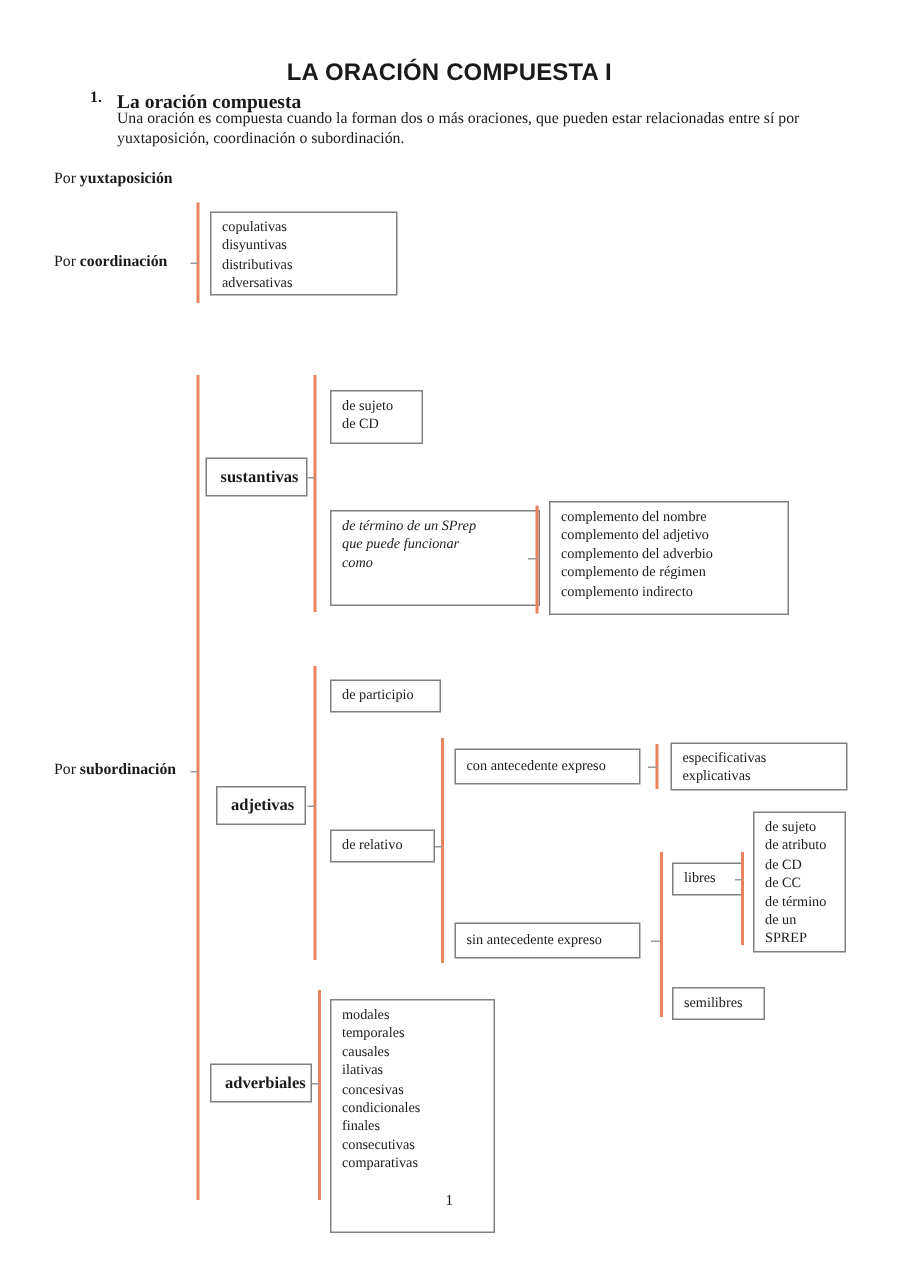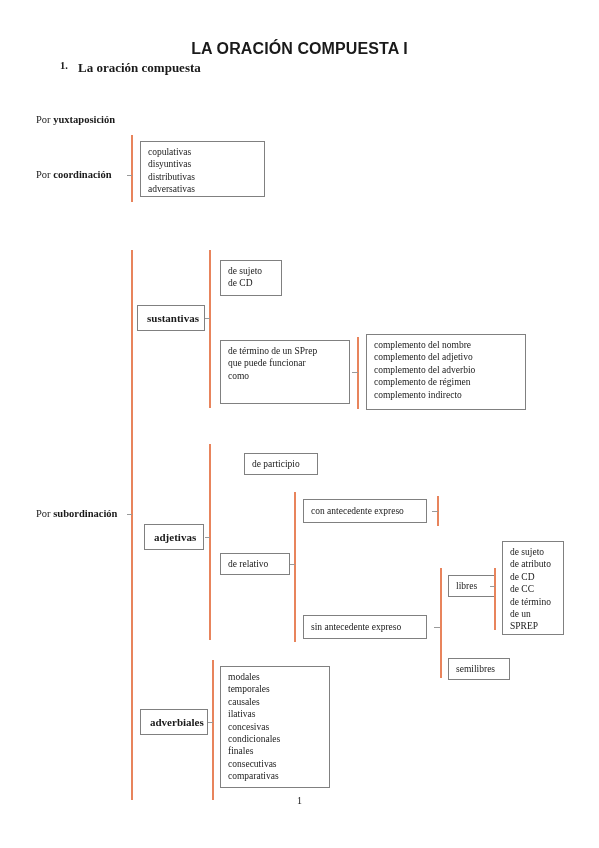--- a/index.html
+++ b/index.html
@@ -107,20 +107,21 @@
   }
 </style>
 </head>
 <body>
 
 <div id="page">
 
   <div class="doc-title">LA ORACIÓN COMPUESTA I</div>
   <div class="item-num">1.</div>
   <div class="item-heading">La oración compuesta</div>
+  <div class="intro-para">Una oración es compuesta cuando la forman dos o más oraciones, que pueden estar relacionadas entre sí por yuxtaposición, coordinación o subordinación.</div>
 
   <div class="side-label" style="left:36px; top:114px;">
     <span>Por </span><b>yuxtaposición</b>
   </div>
 
   <div class="side-label" style="left:36px; top:169px;">
     <span>Por </span><b>coordinación</b>
   </div>
   <div class="vline" style="left:131px; top:135px; height:67px;"></div>
   <div class="tick" style="left:127px; top:175px; width:5px;"></div>
@@ -142,21 +143,21 @@
     <span class="box-line">sustantivas</span>
   </div>
   <div class="vline" style="left:209px; top:250px; height:158px;"></div>
   <div class="tick" style="left:205px; top:318px; width:5px;"></div>
 
   <div class="box" style="left:220px; top:260px; width:62px; height:36px;">
     <span class="box-line">de sujeto</span>
     <span class="box-line">de CD</span>
   </div>
 
-  <div class="box" style="left:220px; top:340px; width:130px; height:64px;">
+  <div class="box" style="left:220px; top:340px; width:140px; height:64px;font-style:italic;">
     <span class="box-line">de término de un SPrep</span>
     <span class="box-line">que puede funcionar</span>
     <span class="box-line">como</span>
   </div>
 
   <div class="vline" style="left:357px; top:337px; height:72px;"></div>
   <div class="tick" style="left:352px; top:372px; width:6px;"></div>
   <div class="box" style="left:366px; top:334px; width:160px; height:76px;">
     <span class="box-line">complemento del nombre</span>
     <span class="box-line">complemento del adjetivo</span>
@@ -164,37 +165,41 @@
     <span class="box-line"> complemento de régimen</span>
     <span class="box-line">complemento indirecto</span>
   </div>
 
   <div class="box bold center-v" style="left:144px; top:524px; width:60px; height:26px;">
     <span class="box-line">adjetivas</span>
   </div>
   <div class="vline" style="left:209px; top:444px; height:196px;"></div>
   <div class="tick" style="left:205px; top:537px; width:5px;"></div>
 
-  <div class="box center-v" style="left:220px; top:453px; width:74px; height:22px;margin-left:24px;">
+  <div class="box center-v" style="left:220px; top:453px; width:74px; height:22px;">
     <span class="box-line">de participio</span>
   </div>
 
   <div class="box center-v" style="left:220px; top:553px; width:70px; height:22px;">
     <span class="box-line">de relativo</span>
   </div>
 
   <div class="vline" style="left:294px; top:492px; height:150px;"></div>
   <div class="tick" style="left:290px; top:564px; width:5px;"></div>
 
   <div class="box center-v" style="left:303px; top:499px; width:124px; height:24px;">
     <span class="box-line">con antecedente expreso</span>
   </div>
 
   <div class="vline" style="left:437px; top:496px; height:30px;"></div>
   <div class="tick" style="left:432px; top:511px; width:6px;"></div>
+  <div class="box" style="left:447px; top:495px; width:118px; height:32px;">
+    <span class="box-line">especificativas</span>
+    <span class="box-line">explicativas</span>
+  </div>
 
   <div class="box center-v" style="left:303px; top:615px; width:124px; height:24px;">
     <span class="box-line">sin antecedente expreso</span>
   </div>
 
   <div class="vline" style="left:440px; top:568px; height:110px;"></div>
   <div class="tick" style="left:434px; top:627px; width:6px;"></div>
 
   <div class="box center-v" style="left:448px; top:575px; width:48px; height:22px;">
     <span class="box-line">libres</span>
@@ -215,21 +220,21 @@
   <div class="box center-v" style="left:448px; top:658px; width:62px; height:22px;justify-content:flex-end;">
     <span class="box-line">semilibres</span>
   </div>
 
   <div class="box bold center-v" style="left:140px; top:709px; width:68px; height:26px;">
     <span class="box-line">adverbiales</span>
   </div>
   <div class="vline" style="left:212px; top:660px; height:140px;"></div>
   <div class="tick" style="left:208px; top:722px; width:5px;"></div>
 
-  <div class="box" style="left:220px; top:666px; width:110px; height:122px;">
+  <div class="box" style="left:220px; top:666px; width:110px; height:156px;">
     <span class="box-line">modales</span>
     <span class="box-line">temporales</span>
     <span class="box-line">causales</span>
     <span class="box-line">ilativas</span>
     <span class="box-line">concesivas</span>
     <span class="box-line">condicionales</span>
     <span class="box-line">finales</span>
     <span class="box-line">consecutivas</span>
     <span class="box-line">comparativas</span>
   </div>

